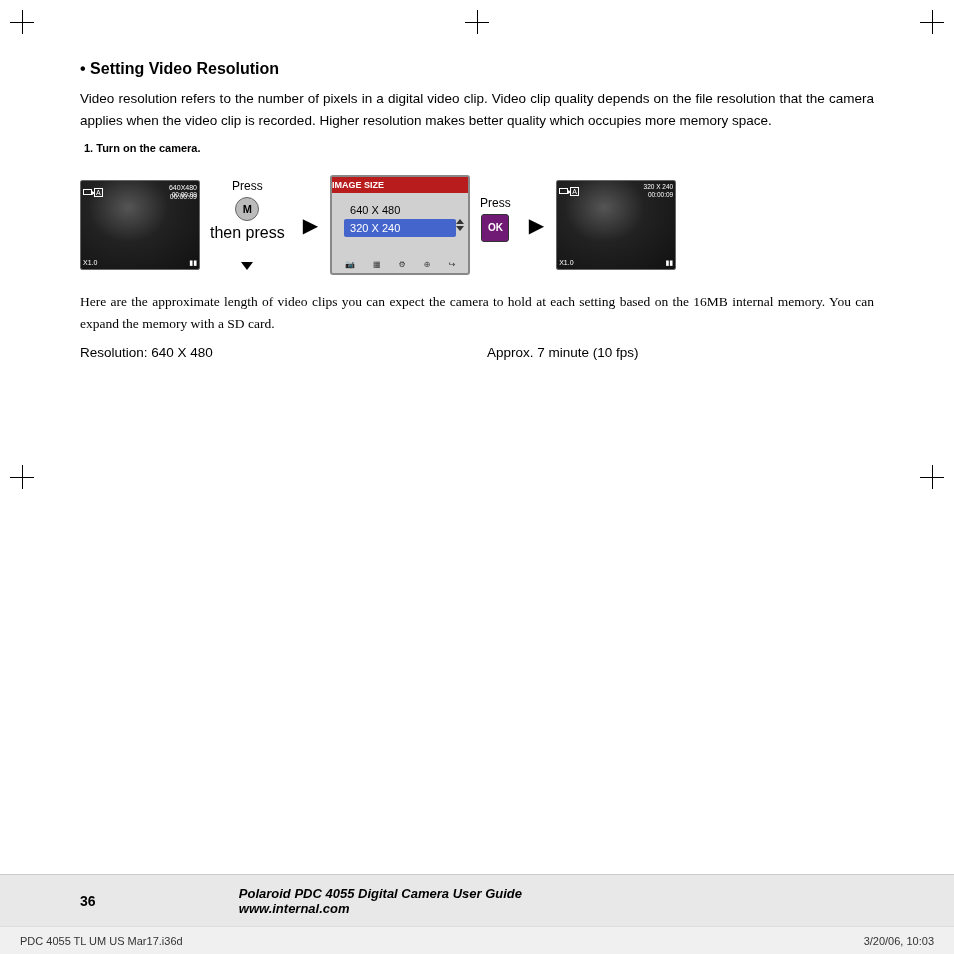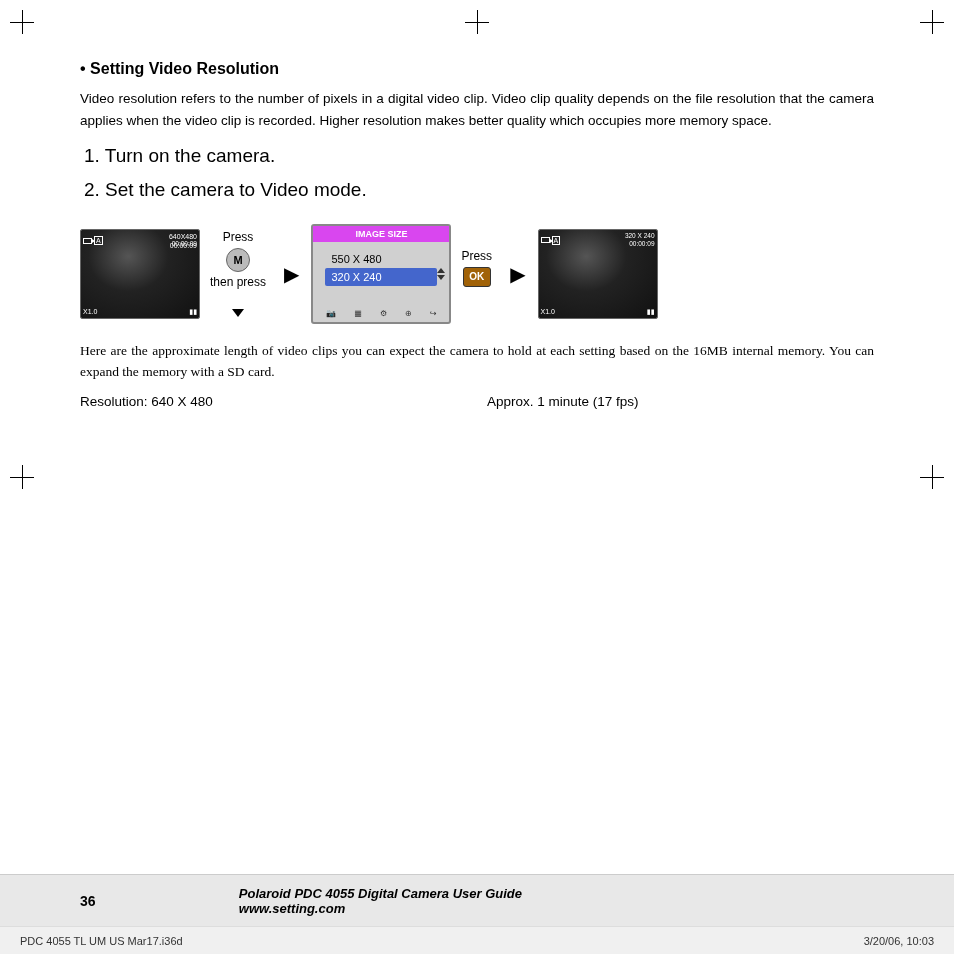--- a/index.html
+++ b/index.html
@@ -167,42 +167,43 @@
     }
 
     .body-text {
       font-size: 13.5px;
       line-height: 1.6;
       text-align: justify;
       margin-bottom: 8px;
     }
 
     .numbered-list {
-      font-size: 19px;
+      font-size: 11px;
       line-height: 1.8;
       margin-bottom: 8px;
       padding-left: 4px;
+      font-weight: bold;
     }
 
     
     .menu-screen {
       width: 140px;
       height: 100px;
       background: #d0d0d0;
       border: 2px solid #888;
       border-radius: 3px;
       position: relative;
       flex-shrink: 0;
     }
     .menu-screen-header {
-      background: #d946ef;
+      background: #b91c1c;
       color: #fff;
       font-size: 9px;
       font-weight: bold;
-      text-align: center;
+      text-align: left;
       padding: 3px 0;
     }
     .menu-screen-items {
       padding: 8px 12px;
     }
     .menu-screen-item {
       font-size: 11px;
       padding: 3px 6px;
       cursor: pointer;
     }
@@ -261,34 +262,34 @@
       border-radius: 50%;
       display: flex;
       align-items: center;
       justify-content: center;
       font-size: 11px;
       font-weight: bold;
       border: 1px solid #666;
       margin-bottom: 3px;
     }
     .press-then {
-      font-size: 12px;
+      font-size: 16px;
       margin-bottom: 20px;
     }
     .arrow-down-small {
       width: 0; height: 0;
       border-left: 6px solid transparent;
       border-right: 6px solid transparent;
       border-top: 8px solid #000;
     }
 
     .btn-ok {
       width: 28px;
-      height: 20px;
-      background: #a16207;
+      height: 28px;
+      background: #701a75;
       border-radius: 3px;
       display: flex;
       align-items: center;
       justify-content: center;
       font-size: 10px;
       font-weight: bold;
       color: #fff;
       border: 1px solid #333;
       margin-bottom: 12px;
     }
@@ -411,21 +412,20 @@
 
   <div class="section-title">
     <span>•</span>
     <span>Setting Video Resolution</span>
   </div>
 
   <p class="body-text">Video resolution refers to the number of pixels in a digital video clip. Video clip quality depends on the file resolution that the camera applies when the video clip is recorded. Higher resolution makes better quality which occupies more memory space.</p>
 
   <div class="numbered-list">
     <div>1.  Turn on the camera.</div>
-    <div>2.  Set the camera to Video mode.</div>
   </div>
 
   <div class="diagram-row">
 
     <div class="camera-cloud">
       <div class="cloud-bg"></div>
       <div class="cam-hud">
         <div class="hud-top">
           <div class="hud-icons">
             <span class="video-icon-small"></span>
@@ -446,21 +446,21 @@
       <div class="btn-m">M</div>
       <div class="press-then">then press</div>
       <div class="arrow-down-small"></div>
     </div>
 
     <div class="arrow-right-big"></div>
 
     <div class="menu-screen">
       <div class="menu-screen-header">IMAGE SIZE</div>
       <div class="menu-screen-items">
-        <div class="menu-screen-item">550 X 480</div>
+        <div class="menu-screen-item">640 X 480</div>
         <div class="menu-screen-item selected">320 X 240</div>
       </div>
       <div class="menu-screen-arrows">
         <div class="arrow-up"></div>
         <div class="arrow-down"></div>
       </div>
 
       <div style="position:absolute; bottom:4px; left:4px; right:4px; display:flex; justify-content:space-around; font-size:8px; color:#333;">
         <span>📷</span>
         <span>▦</span>
@@ -496,30 +496,30 @@
         </div>
       </div>
     </div>
 
   </div>
 
   <p class="description-text">Here are the approximate length of video clips you can expect the camera to hold at each setting based on the 16MB internal memory. You can expand the memory with a SD card.</p>
 
   <div class="resolution-table">
     <div class="res-cell">Resolution: 640 X 480</div>
-    <div class="res-cell">Approx. 1 minute (17 fps)</div>
+    <div class="res-cell">Approx. 7 minute (10 fps)</div>
   </div>
 
 </div>
 
 <div style="position:absolute; bottom:28px; left:0; right:0; height:52px; background:#e8e8e8; border-top:1px solid #ccc; display:flex; align-items:center; padding:18px 80px;">
   <div style="flex:1; font-size:14px; font-weight:bold;">36</div>
   <div style="flex:3; ">
     <div style="font-size:13px; font-weight:bold; font-style:italic;">Polaroid PDC 4055 Digital Camera User Guide</div>
-    <div style="font-size:13px; font-weight:bold; font-style:italic;">www.setting.com</div>
+    <div style="font-size:13px; font-weight:bold; font-style:italic;">www.internal.com</div>
   </div>
   <div style="flex:1;"></div>
 </div>
 
 <div style="position:absolute; bottom:0; left:0; right:0; height:28px; background:#f0f0f0; border-top:1px solid #ddd; display:flex; align-items:center; padding:0 20px; font-size:11px; color:#333;">
   <div style="flex:1;">PDC 4055 TL UM US Mar17.i36d</div>
   <div style="text-align:right;">3/20/06, 10:03</div>
 </div>
 
 </body></html>

